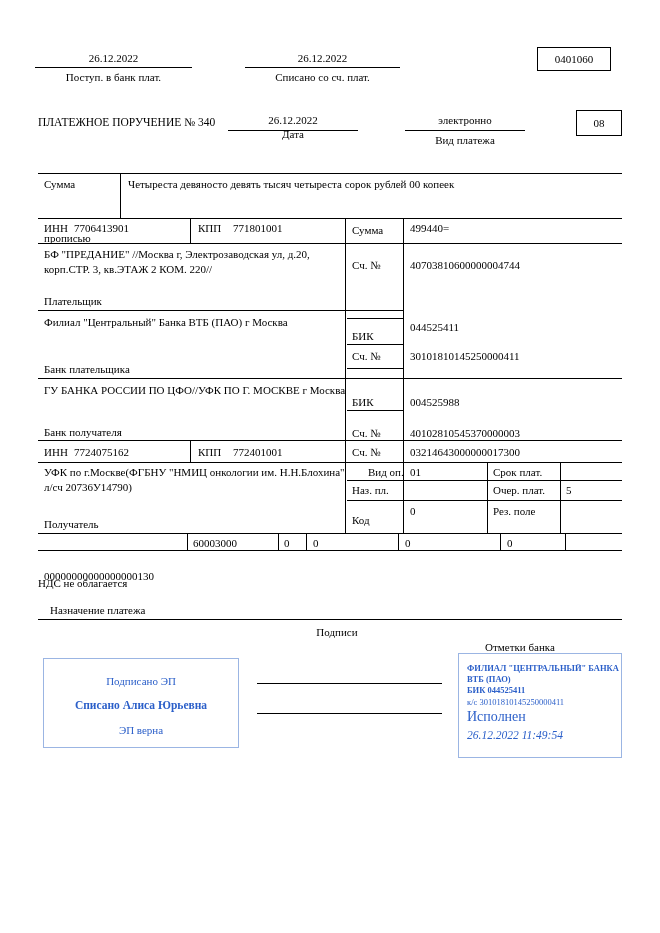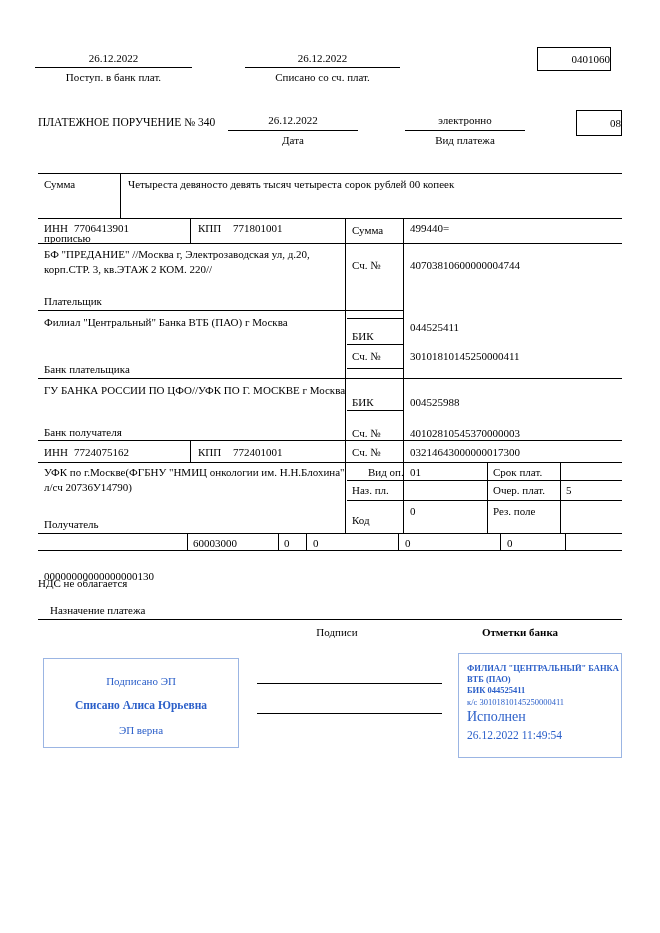--- a/index.html
+++ b/index.html
@@ -6,21 +6,21 @@
   #page{
     position:relative;width:660px;height:933px;background:#ffffff;
     font-family:"Liberation Serif","DejaVu Serif",serif;color:#000;
     overflow:hidden;
   }
   .t{position:absolute;font-size:11px;line-height:13px;white-space:nowrap;}
   .ctr{text-align:center;}
   .hl{position:absolute;height:1px;background:#000;}
   .vl{position:absolute;width:1px;background:#000;}
   .box{position:absolute;border:1.5px solid #000;box-sizing:border-box;
-       display:flex;align-items:center;justify-content:flex-end;font-size:11px;}
+       display:flex;align-items:center;justify-content:center;font-size:11px;}
   .bluebox{position:absolute;box-sizing:border-box;}
   .bl{position:absolute;white-space:nowrap;}
 </style>
 </head>
 <body>
 
 <div id="page">
 
   <div class="t ctr" style="left:35px;top:52px;width:157px;">26.12.2022</div>
   <div class="hl" style="left:35px;top:67px;width:157px;"></div>
@@ -30,21 +30,21 @@
   <div class="hl" style="left:245px;top:67px;width:155px;"></div>
   <div class="t ctr" style="left:245px;top:71px;width:155px;">Списано со сч. плат.</div>
 
   <div class="box" style="left:537px;top:47px;width:74px;height:24px;">
     <span>0401060</span>
   </div>
 
   <div class="t" style="left:38px;top:116px;font-size:11.5px;">ПЛАТЕЖНОЕ ПОРУЧЕНИЕ № 340</div>
   <div class="t ctr" style="left:228px;top:114px;width:130px;">26.12.2022</div>
   <div class="hl" style="left:228px;top:130px;width:130px;"></div>
-  <div class="t ctr" style="left:228px;top:134px;width:130px;">Дата</div>
+  <div class="t ctr" style="left:228px;top:128px;width:130px;">Дата</div>
 
   <div class="t ctr" style="left:405px;top:114px;width:120px;">электронно</div>
   <div class="hl" style="left:405px;top:130px;width:120px;"></div>
   <div class="t ctr" style="left:405px;top:134px;width:120px;">Вид платежа</div>
 
   <div class="box" style="left:576px;top:110px;width:46px;height:26px;">
     <span>08</span>
   </div>
 
   <div class="hl" style="left:38px;top:173px;width:584px;"></div>
@@ -138,33 +138,33 @@
   <div class="t" style="left:313px;top:537px;">0</div>
   <div class="t" style="left:405px;top:537px;">0</div>
   <div class="t" style="left:507px;top:537px;">0</div>
   <div class="t" style="left:572px;top:537px;"></div>
 
   <div class="t" style="left:38px;top:577px;">НДС не облагается</div>
   <div class="t" style="left:50px;top:604px;">Назначение платежа</div>
   <div class="hl" style="left:38px;top:619px;width:584px;"></div>
 
   <div class="t ctr" style="left:237px;top:626px;width:200px;">Подписи</div>
-  <div class="t ctr" style="left:420px;top:626px;width:200px;font-weight:bold;">Отметки банка</div>
+  <div class="t ctr" style="left:420px;top:641px;width:200px;">Отметки банка</div>
 
   <div class="bluebox" id="esign-box" style="left: 43px; top: 658px; width: 196px; height: 90px; border: 1px solid rgb(155, 181, 227); color: rgb(43, 95, 201);">
     <div class="bl ctr" style="left:0;top:16px;width:100%;font-size:11px;text-align:center;">Подписано ЭП</div>
     <div class="bl ctr" style="left:0;top:40px;width:100%;font-size:11.5px;font-weight:bold;text-align:center;">Списано Алиса Юрьевна</div>
     <div class="bl ctr" style="left:0;top:65px;width:100%;font-size:11px;text-align:center;">ЭП верна</div>
   </div>
 
   <div class="hl" style="left:257px;top:683px;width:185px;"></div>
   <div class="hl" style="left:257px;top:713px;width:185px;"></div>
 
   <div class="bluebox" id="stamp-box" style="left: 458px; top: 653px; width: 164px; height: 105px; border: 1px solid rgb(155, 181, 227); color: rgb(43, 95, 201);">
     <div class="bl" style="left:8px;top:9px;font-size:8.5px;font-weight:bold;">ФИЛИАЛ "ЦЕНТРАЛЬНЫЙ" БАНКА</div>
     <div class="bl" style="left:8px;top:20px;font-size:8.5px;font-weight:bold;">ВТБ (ПАО)</div>
     <div class="bl" style="left:8px;top:31px;font-size:8.5px;font-weight:bold;">БИК 044525411</div>
     <div class="bl" style="left:8px;top:43px;font-size:8.5px;">к/с 30101810145250000411</div>
     <div class="bl" style="left:8px;top:55px;font-size:14px;">Исполнен</div>
-    <div class="bl" style="left:8px;top:75px;font-size:11.5px;">26.12.2022 11:49:54</div>
+    <div class="bl" style="left:8px;top:75px;font-size:11.5px;font-style:italic;">26.12.2022 11:49:54</div>
   </div>
 
 </div>
 
 </body></html>

